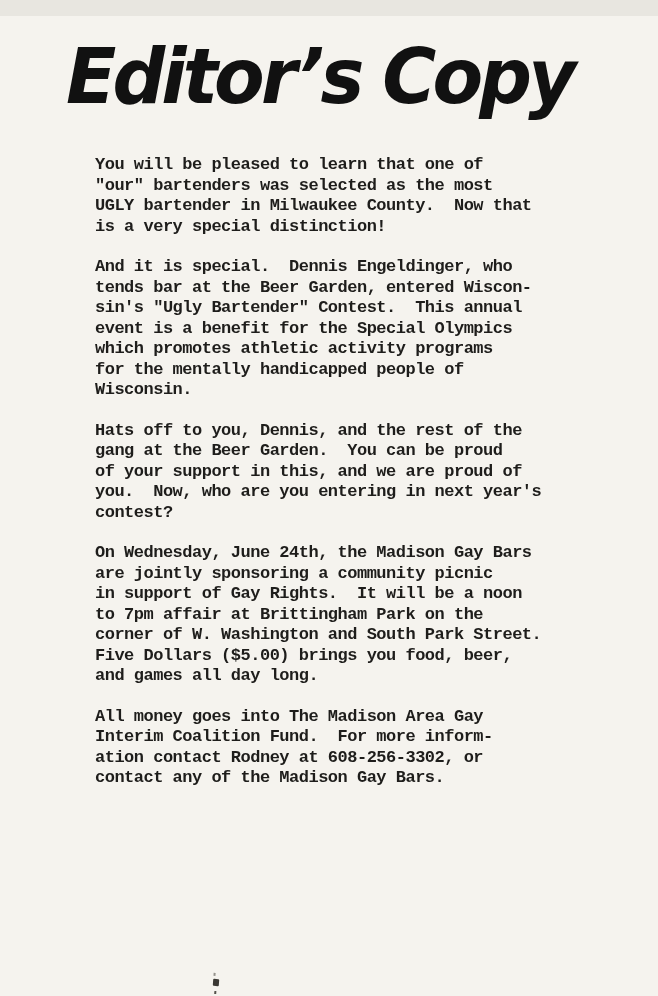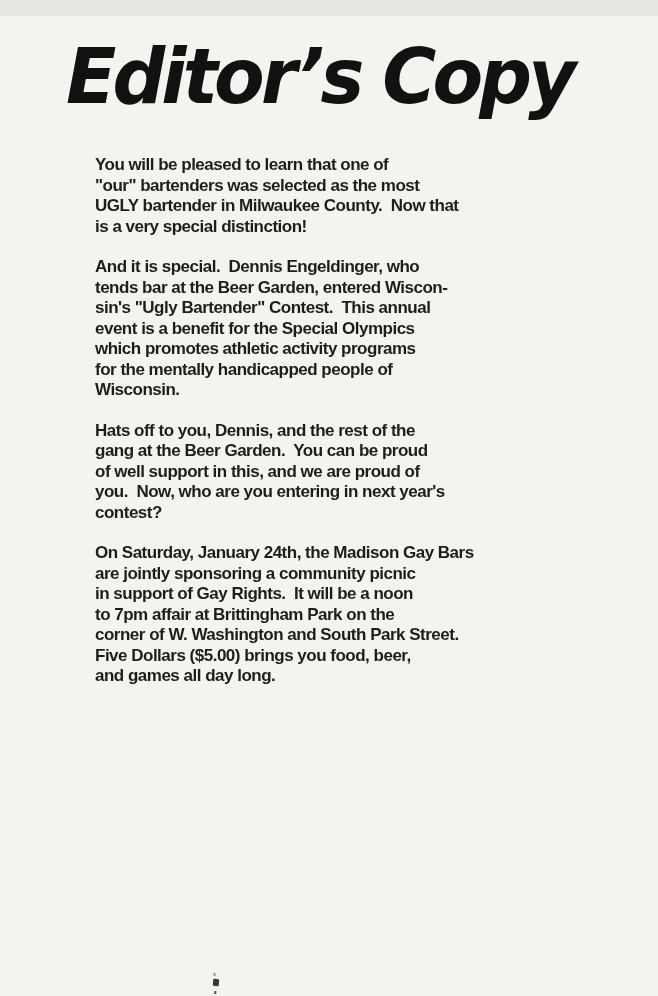--- a/index.html
+++ b/index.html
@@ -49,21 +49,21 @@
     white-space:nowrap;
   }
   .body{
     position:absolute;
     top:139px;left:95px;
     width:490px;
     color:var(--ink);
   }
   .body p{
     margin:0 0 20px 0;
-    font-family:Liberation Sans, sans-serif;
+    font-family:Liberation Mono, monospace;
     font-weight:700;
     font-size:17px;
     line-height:20.5px;
     white-space:pre;
     letter-spacing:-0.5px;
   }
   .smudge{
     position:absolute;
     left:213px;top:963px;
     width:6px;height:7px;
@@ -86,26 +86,30 @@
 is a very special distinction!</p>
     <p>And it is special.  Dennis Engeldinger, who
 tends bar at the Beer Garden, entered Wiscon-
 sin's "Ugly Bartender" Contest.  This annual
 event is a benefit for the Special Olympics
 which promotes athletic activity programs
 for the mentally handicapped people of
 Wisconsin.</p>
     <p>Hats off to you, Dennis, and the rest of the
 gang at the Beer Garden.  You can be proud
-of well support in this, and we are proud of
+of your support in this, and we are proud of
 you.  Now, who are you entering in next year's
 contest?</p>
-    <p>On Saturday, January 24th, the Madison Gay Bars
+    <p>On Wednesday, June 24th, the Madison Gay Bars
 are jointly sponsoring a community picnic
 in support of Gay Rights.  It will be a noon
 to 7pm affair at Brittingham Park on the
 corner of W. Washington and South Park Street.
 Five Dollars ($5.00) brings you food, beer,
 and games all day long.</p>
+    <p>All money goes into The Madison Area Gay
+Interim Coalition Fund.  For more inform-
+ation contact Rodney at 608-256-3302, or
+contact any of the Madison Gay Bars.</p>
   </div>
 
   <div class="smudge"></div>
 </div>
 
 </body></html>

